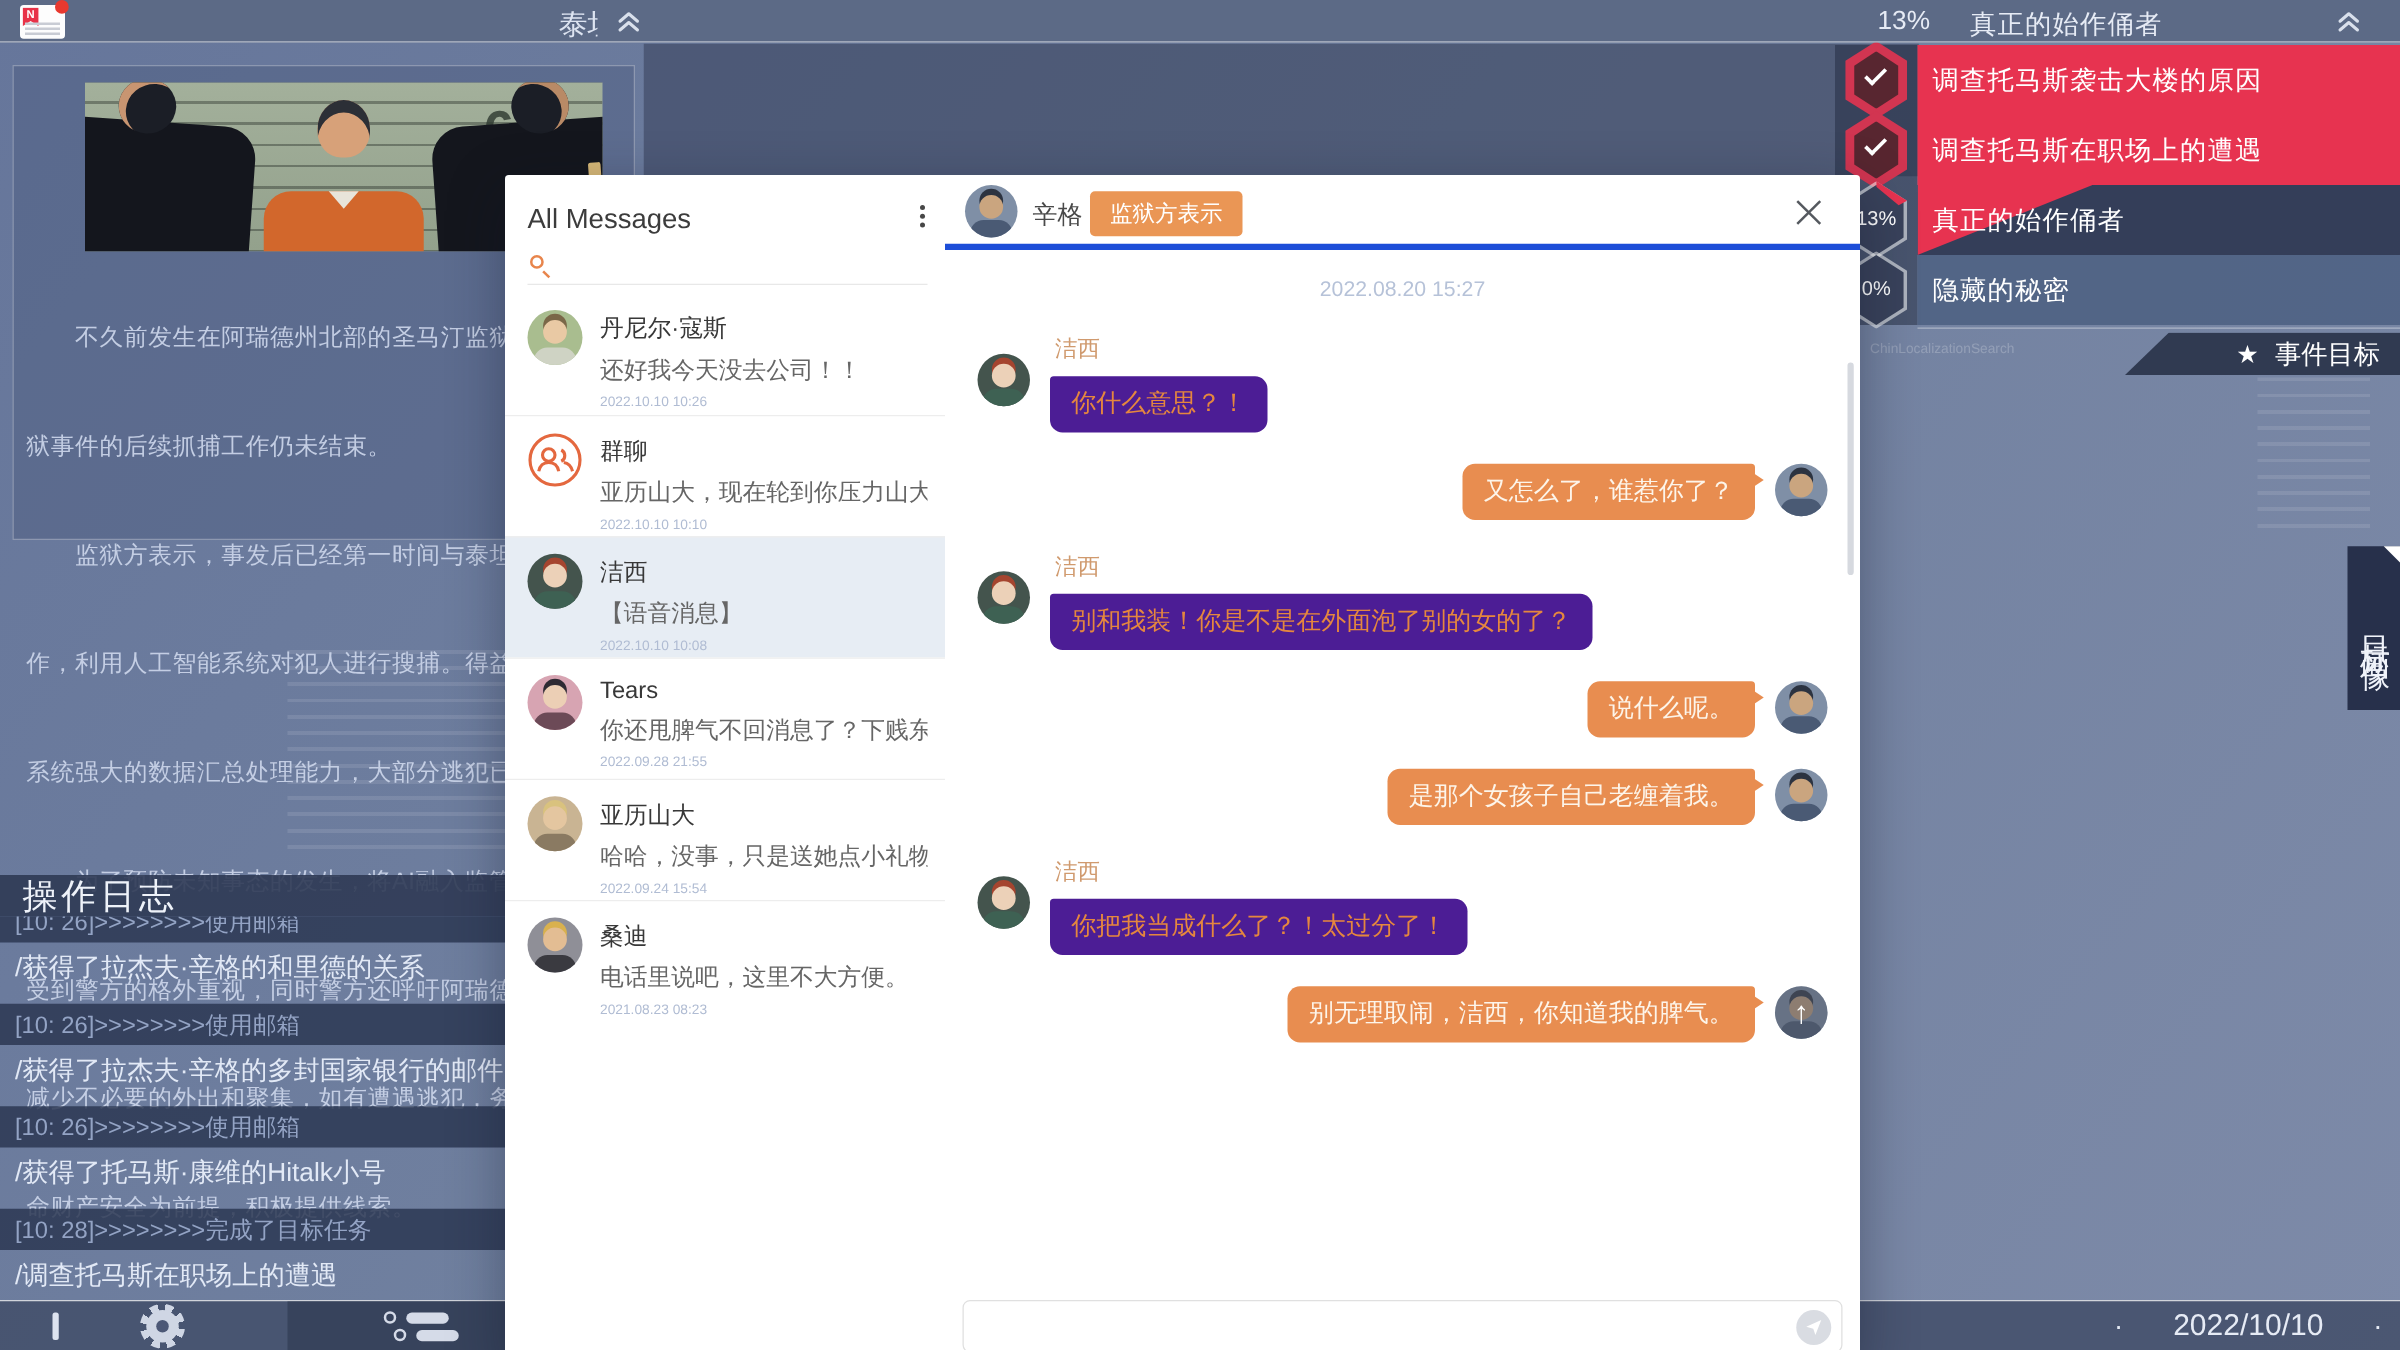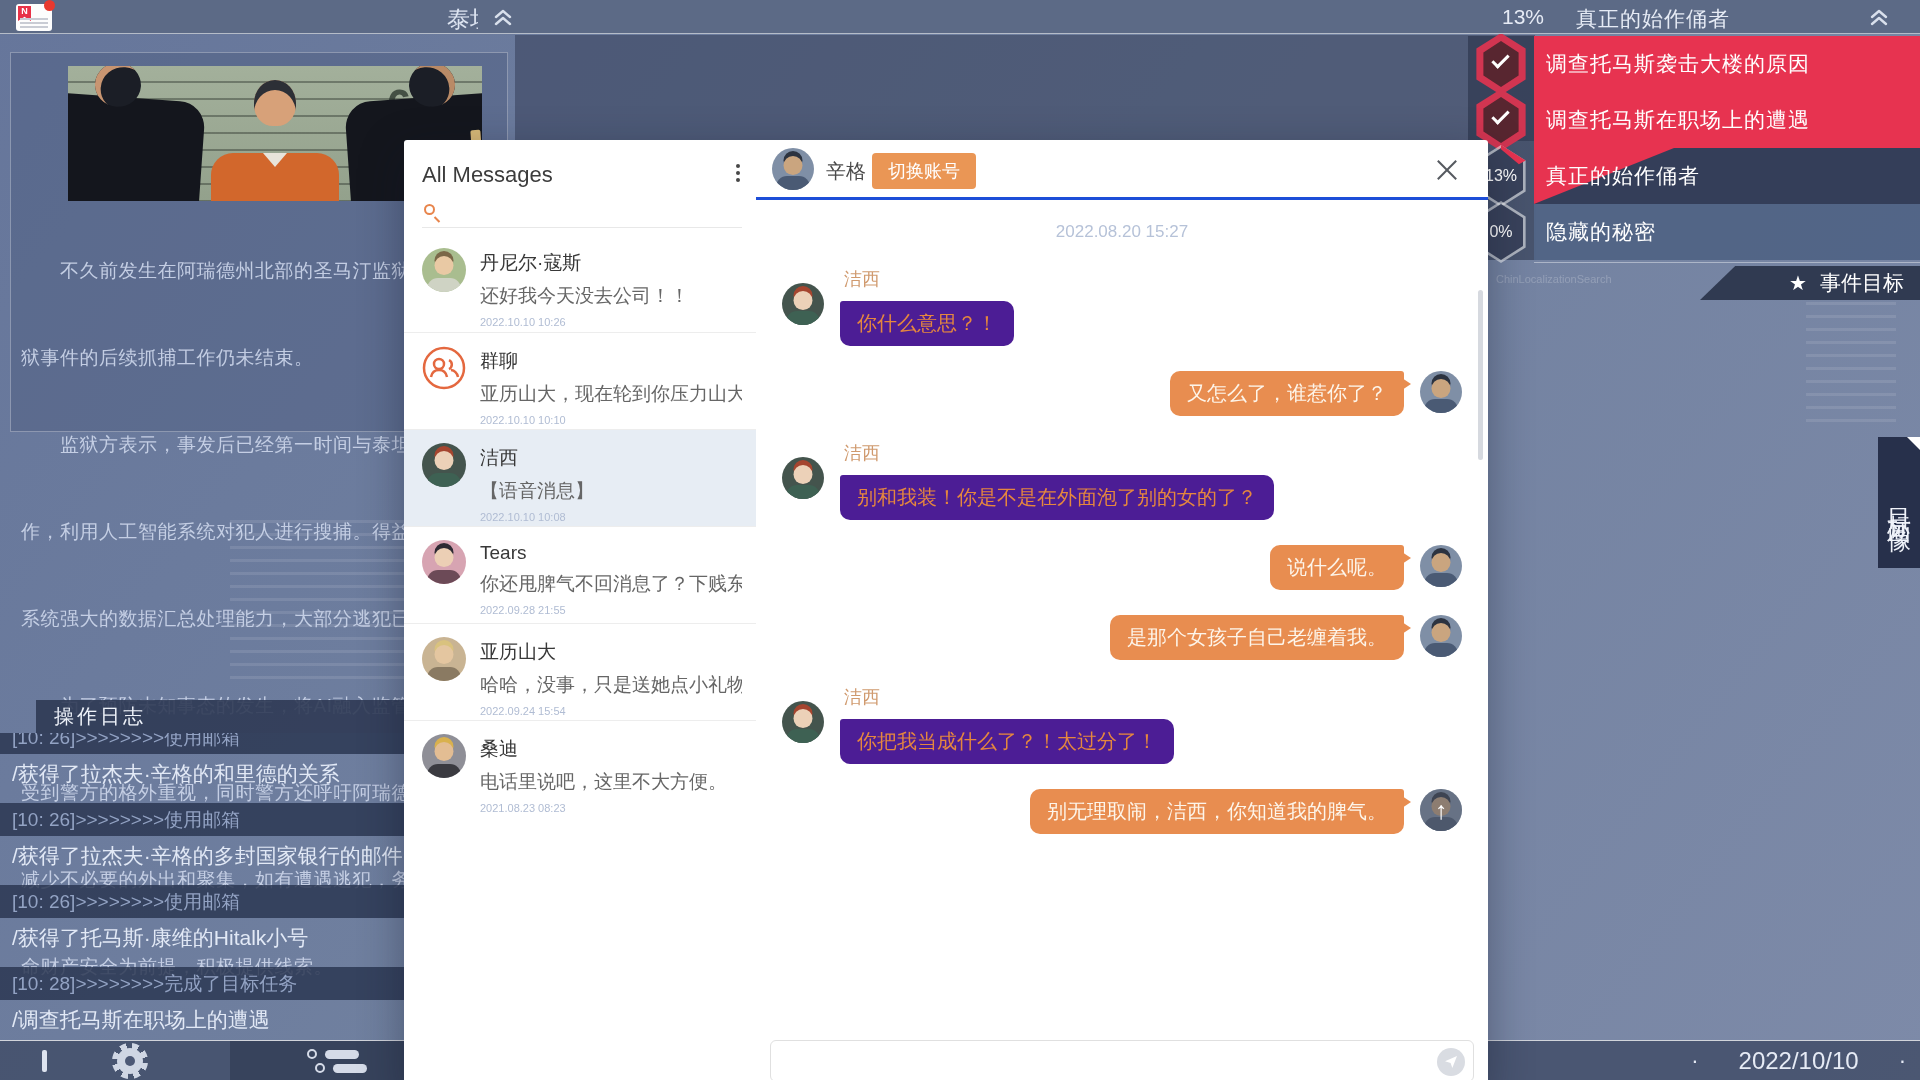--- a/index.html
+++ b/index.html
@@ -46,22 +46,22 @@
   .cop.left{left:-34px;transform:rotate(4deg);}
   .cop.right{right:-34px;transform:rotate(-4deg);}
   .cop::before{content:'';position:absolute;top:-34px;width:46px;height:44px;border-radius:50%;background:#1b1e26;}
   .cop.left::before{left:56px;box-shadow:6px 4px 0 #c89571 inset;}
   .cop.right::before{right:56px;box-shadow:-6px 4px 0 #b98a66 inset;}
   .cop.right::after{content:'';position:absolute;right:34px;top:36px;width:10px;height:26px;background:#d8b977;border-radius:2px;}
   .article{position:absolute;left:10px;top:145px;width:486px;color:#c9d3e8;font-size:19px;line-height:29px;
     letter-spacing:.5px;white-space:pre;opacity:.95;}
   
   .log{position:absolute;left:0;top:700px;width:438px;height:340px;z-index:2;}
-  .log-title{height:33px;background:rgba(47,58,84,.9);color:#eef2f9;font-size:20px;letter-spacing:3px;
-    display:flex;align-items:center;padding-left:18px;position:relative;z-index:2;margin-left:36px;}
+  .log-title{height:33px;background:rgba(47,58,84,.9);color:#eef2f9;font-size:28px;letter-spacing:3px;
+    display:flex;align-items:center;padding-left:18px;position:relative;z-index:2;}
   .log-body{overflow:hidden;height:307px;position:relative;z-index:1;}
   .le{margin-bottom:9px;}
   .le .lh{height:33px;background:rgba(44,55,82,.85);color:#93a3c4;font-size:19px;display:flex;align-items:center;padding-left:12px;}
   .le:first-child .lh{margin-top:-12px;}
   .le .ld{min-height:40px;color:#e2e9f6;font-size:21px;display:flex;align-items:center;padding-left:12px;}
   .log-thumb{position:absolute;right:1px;top:308px;width:3px;height:26px;background:#ffffff;z-index:3;}
   
   .badge-strip{position:absolute;left:1468px;top:36px;width:66px;height:224px;background:rgba(36,45,68,.55);z-index:3;}
   .q-row{position:absolute;left:1534px;width:386px;height:56px;display:flex;align-items:center;
     padding-left:12px;color:#fff;font-size:21px;z-index:3;letter-spacing:1px;}
@@ -136,21 +136,21 @@
     border-radius:11px 11px 0 0;background:var(--cloth);}
   .av-daniel{--bg:#a9bd8f;--hair:#7a6748;--skin:#e9c9a4;--cloth:#cfd3c4;}
   .av-jessie{--bg:#44544d;--hair:#a5452f;--skin:#ecd1b8;--cloth:#3e6153;}
   .av-tears{--bg:#d7a4b2;--hair:#2e2a33;--skin:#eccfb5;--cloth:#6c4a57;}
   .av-alex{--bg:#c9b493;--hair:#d9c27e;--skin:#e4c6a0;--cloth:#8a7a62;}
   .av-sandy{--bg:#8f8f97;--hair:#d9b14e;--skin:#e3bd93;--cloth:#3a3a40;}
   .av-singe{--bg:#7f8fa6;--hair:#2c3340;--skin:#caa57f;--cloth:#4a5a74;}
   .gicon{width:44px;height:44px;flex:none;}
   
   .convo{position:absolute;left:352px;top:0;right:0;bottom:0;}
-  .chead{position:absolute;left:0;right:0;top:0;height:60px;border-bottom:3px solid #1d4ed8;}
+  .chead{position:absolute;left:0;right:0;top:0;height:60px;border-bottom:5px solid #1d4ed8;}
   .chead .av{position:absolute;left:16px;top:8px;width:42px;height:42px;}
   .cname{position:absolute;left:70px;top:18px;font-size:20px;color:#4a4a4a;}
   .switch{position:absolute;left:116px;top:13px;background:#ea9655;border:none;color:#fff;font-size:18px;
     padding:6px 16px;border-radius:4px;font-family:inherit;}
   .xbtn{position:absolute;right:26px;top:15px;width:30px;height:30px;cursor:pointer;}
   .xbtn i{position:absolute;left:14px;top:2px;width:2px;height:26px;background:#55595f;}
   .xbtn i.a{transform:rotate(45deg);}.xbtn i.b{transform:rotate(-45deg);}
   .msgs{position:absolute;left:0;right:0;top:60px;bottom:62px;padding:0 26px;overflow:hidden;}
   .mdate{text-align:center;color:#b6c2d8;font-size:17px;margin:22px 0 4px;}
   .m{display:flex;margin-top:25px;align-items:flex-start;}
@@ -385,21 +385,21 @@
             <div class="it-time">2021.08.23 08:23</div>
           </div>
         </div>
       </div>
     </div>
 
     <div class="convo">
       <div class="chead">
         <div class="av av-singe"></div>
         <div class="cname">辛格</div>
-        <button class="switch">切换账号</button>
+        <button class="switch">监狱方表示</button>
         <div class="xbtn">
             <i class="a"></i>
             <i class="b"></i>
           </div>
       </div>
       <div class="msgs">
         <div class="mdate">2022.08.20 15:27</div>
         <div class="m left">
           <div class="av av-jessie"></div>
           <div>

